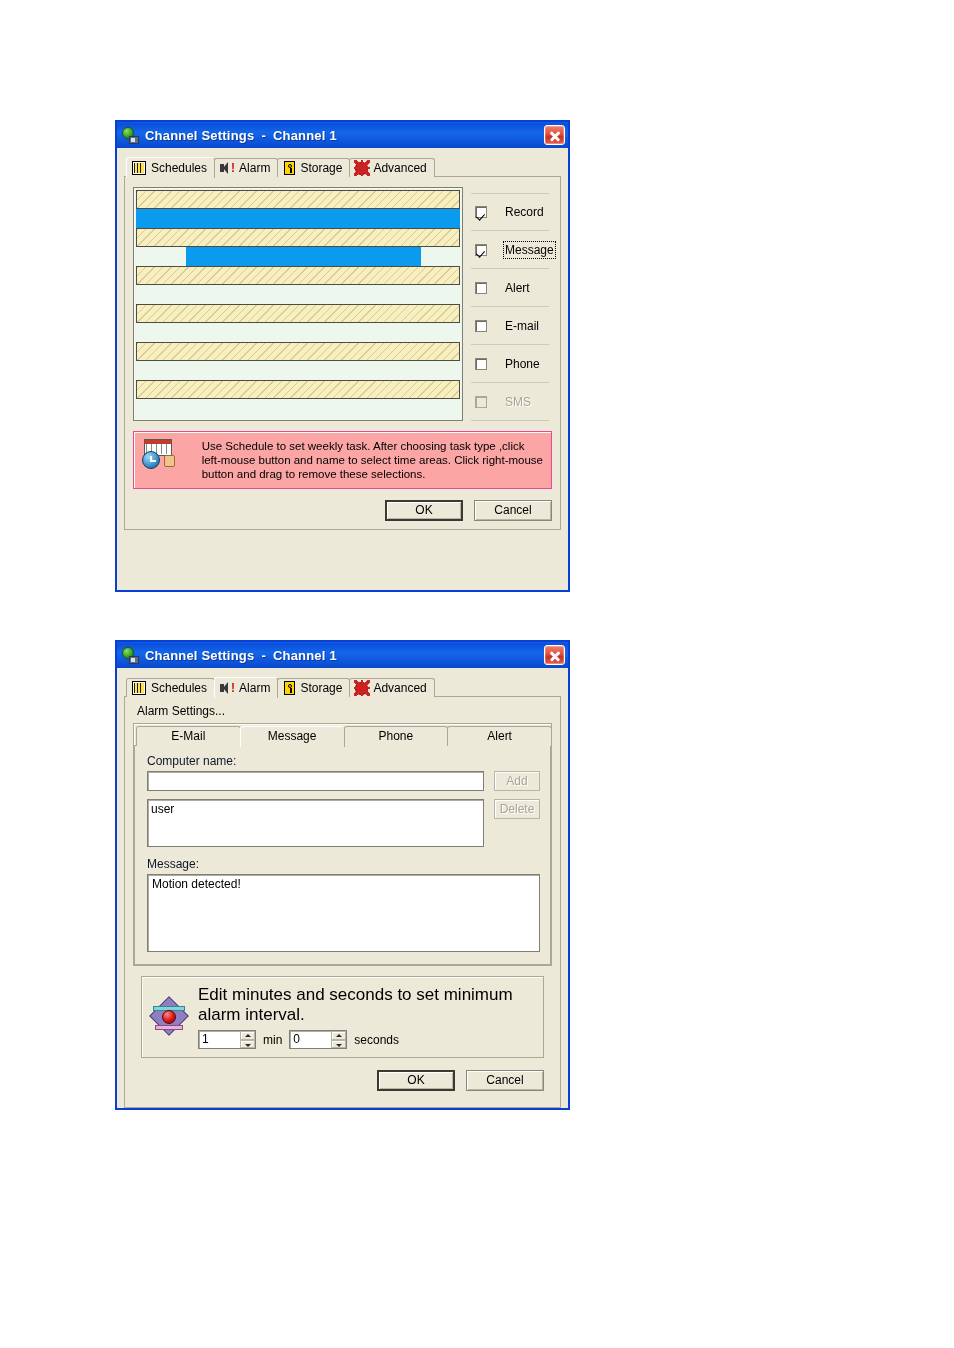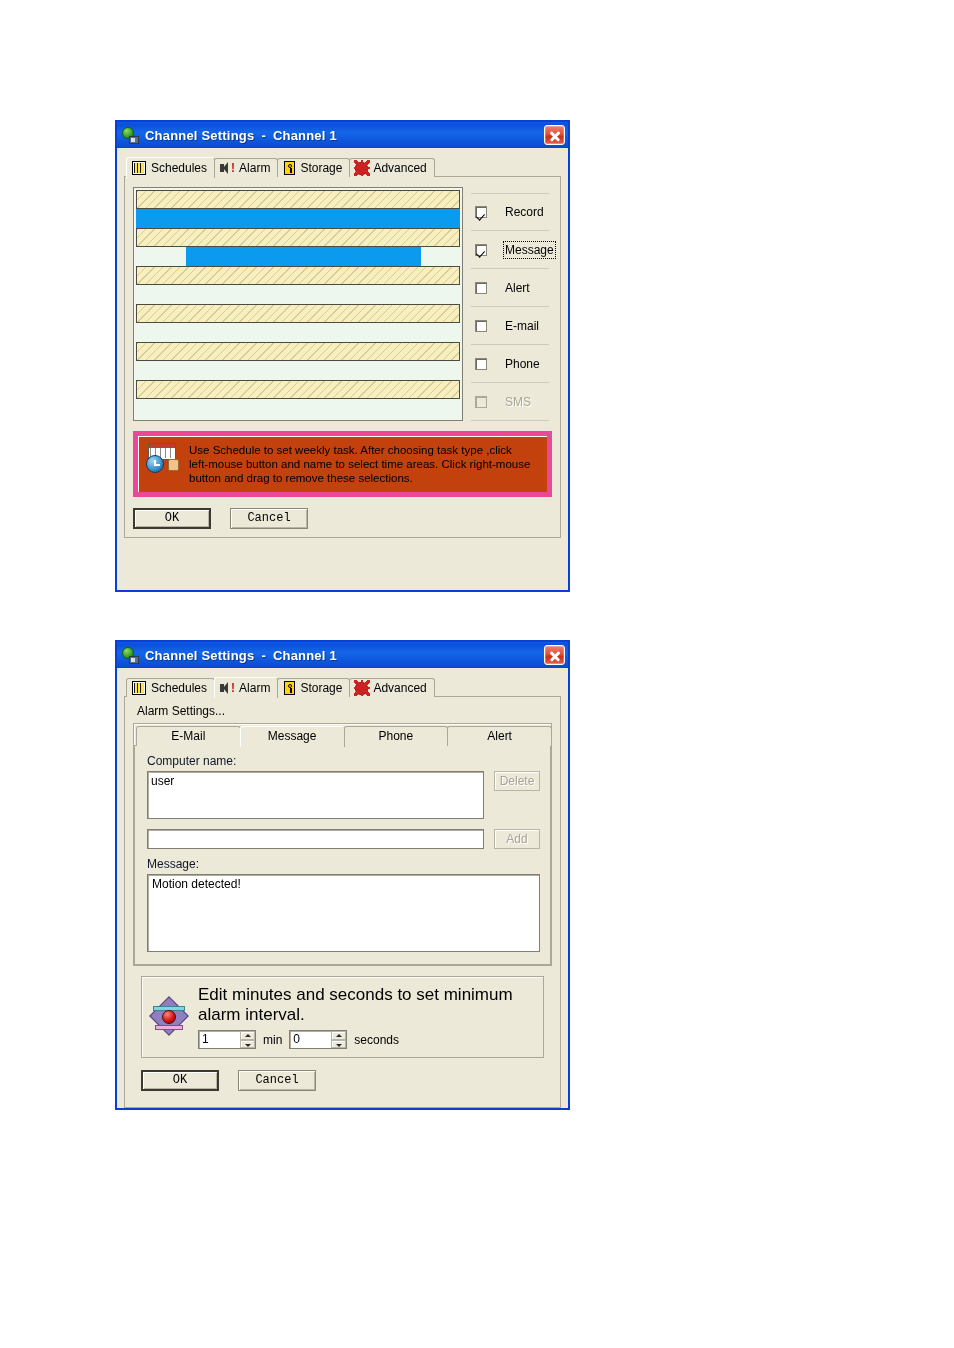--- a/index.html
+++ b/index.html
@@ -203,25 +203,26 @@
     transform: rotate(42deg); 
   }
   .cbox.dis { background:#ece9d8; border-color:#aca899; box-shadow: inset 1px 1px 0 #aca899; }
   .chk-label { font-size:12px; color:#000; white-space:nowrap; }
   .chk-label.dis { color:#a8a496; text-shadow: 1px 1px 0 #fff; }
   .chk-row.focus .chk-label { outline:1px dotted #000; outline-offset:1px; }
 
   
   .hint {
     margin:4px 8px 8px 8px;
-    border:5px solid #ec4899;
-    background:#c2410c;
+    border:1px solid #ec4899;
+    background:#fca5a5;
     display:flex; gap:9px; padding:7px 8px;
     box-sizing:border-box;
     box-shadow: inset 1px 1px 0 #fdfcf6;
+    justify-content: space-between;
   }
   .hint-ico { width:34px;height:30px; position:relative; flex:0 0 auto; }
   .hint-ico .cal {
     position:absolute; left:2px; top:0; width:28px;height:17px;
     background:#fff; border:1px solid #5a5a52; box-sizing:border-box;
   }
   .hint-ico .cal:before{
     content:""; position:absolute; inset:1px;
     background:
       repeating-linear-gradient(to right, #8a8a80 0 1px, #fff 1px 5px),
@@ -241,21 +242,21 @@
   .hint-ico .clock:after{
     content:""; position:absolute; left:8px; top:8px; width:5px;height:1.5px;background:#fff;
   }
   .hint-ico .hand {
     position:absolute; right:1px; bottom:2px; width:11px;height:12px;
     background:#f0c48a; border:1px solid #9a6b38; border-radius:2px; box-sizing:border-box;
   }
   .hint-text { font-size:11.5px; line-height:14px; color:#000; }
 
   
-  .btnbar { display:flex; gap:19px; padding:3px 8px 8px 8px;font-family:Liberation Mono, monospace; }
+  .btnbar { display:flex; justify-content:flex-end; gap:11px; padding:3px 8px 8px 8px; }
   .btn {
     width:78px; height:21px; line-height:19px; text-align:center;
     font-size:12px; color:#000;
     background:#ece9d8;
     border:1px solid #8a8678;
     box-shadow: inset 1px 1px 0 #ffffff, inset -1px -1px 0 #b8b4a6;
     box-sizing:border-box;
   }
   .btn.default { border:2px solid #3a3a32; line-height:17px; }
 
@@ -521,30 +522,30 @@
             <div class="inner-tabstrip">
               <div class="itab">E-Mail</div>
               <div class="itab active">Message</div>
               <div class="itab">Phone</div>
               <div class="itab">Alert</div>
             </div>
 
             <div class="inner-pane">
               <div class="field-label">Computer name:</div>
 
+              <div class="row-inline" style="margin-bottom:8px;">
+                <div class="txtinput"></div>
+                <div class="sbtn">Add</div>
+              </div>
+
               <div class="row-inline" style="margin-bottom:10px;">
                 <div class="listbox">
                   <div>user</div>
                 </div>
                 <div class="sbtn">Delete</div>
-              </div>
-
-              <div class="row-inline" style="margin-bottom:8px;">
-                <div class="txtinput"></div>
-                <div class="sbtn">Add</div>
               </div>
 
               <div class="field-label">Message:</div>
               <div class="msgarea">Motion detected!</div>
             </div>
           </div>
 
           <div class="interval">
             <span class="alarm-ico">
               <span class="diam"></span>

